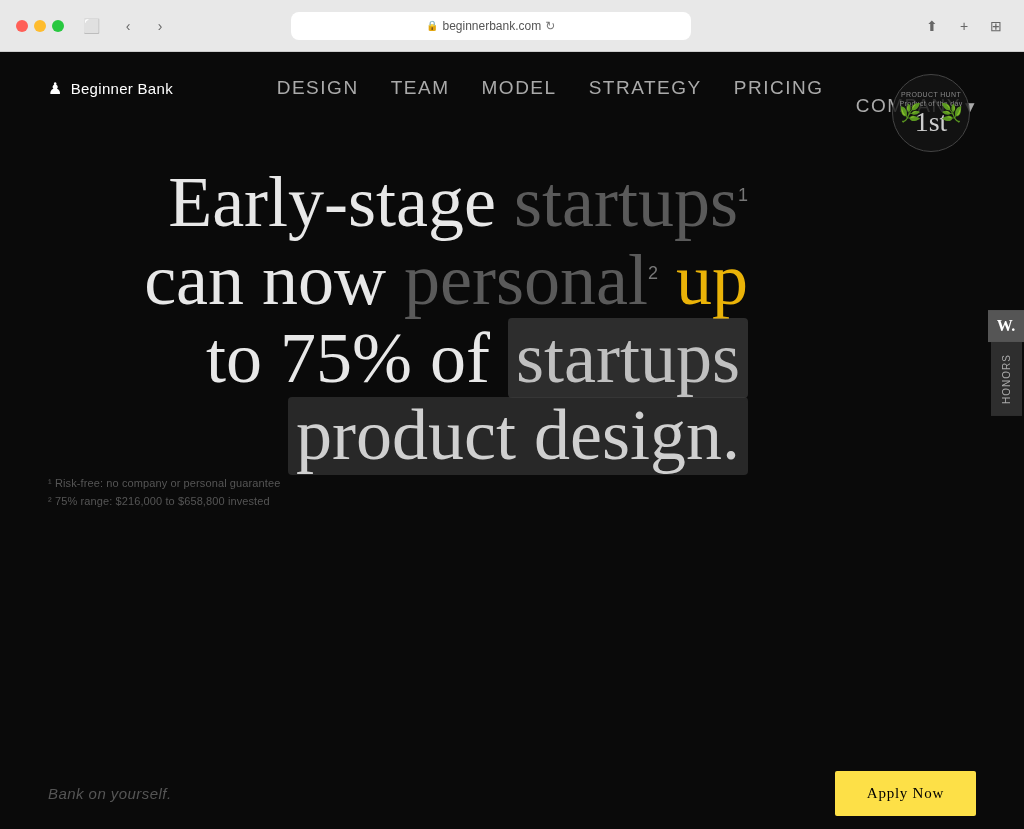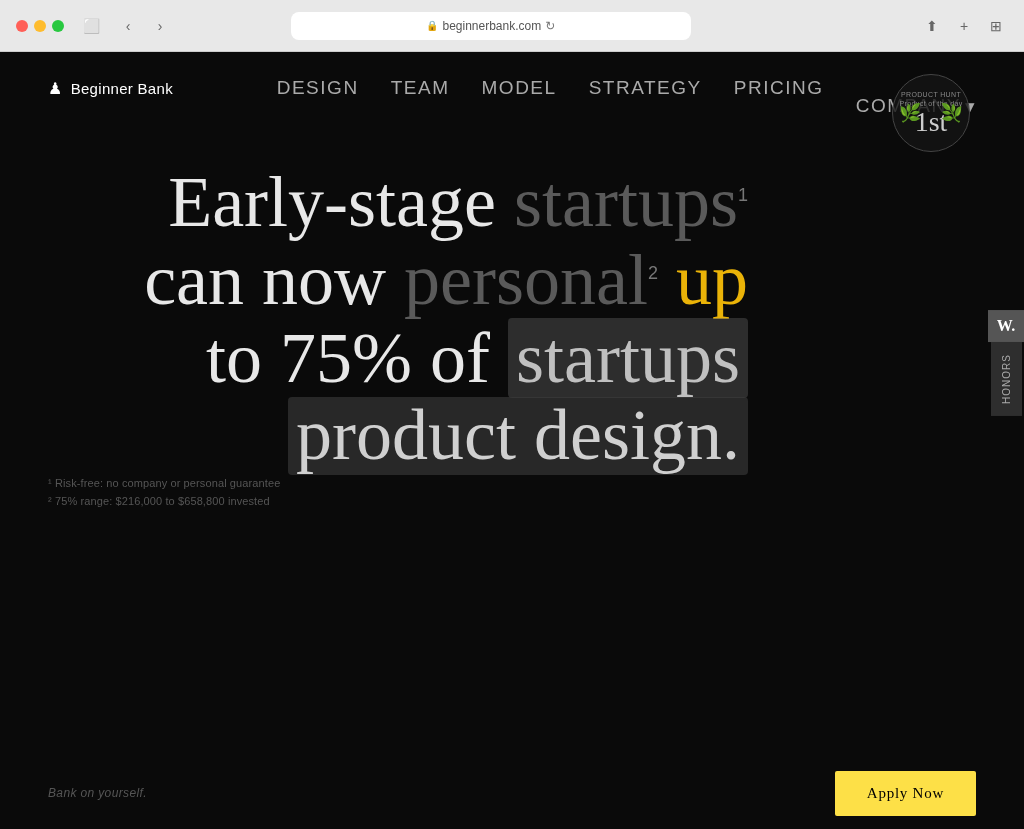--- a/index.html
+++ b/index.html
@@ -263,21 +263,21 @@
       bottom: 0;
       left: 0;
       right: 0;
       height: 72px;
       display: flex;
       align-items: center;
       padding: 0 48px;
     }
 
     .tagline {
-      font-size: 12px;
+      font-size: 15px;
       color: #555;
       letter-spacing: 0.03em;
       font-style: italic;
     }
 
     .apply-btn {
       margin-left: auto;
       background: #fde047;
       color: #000;
       border: none;

